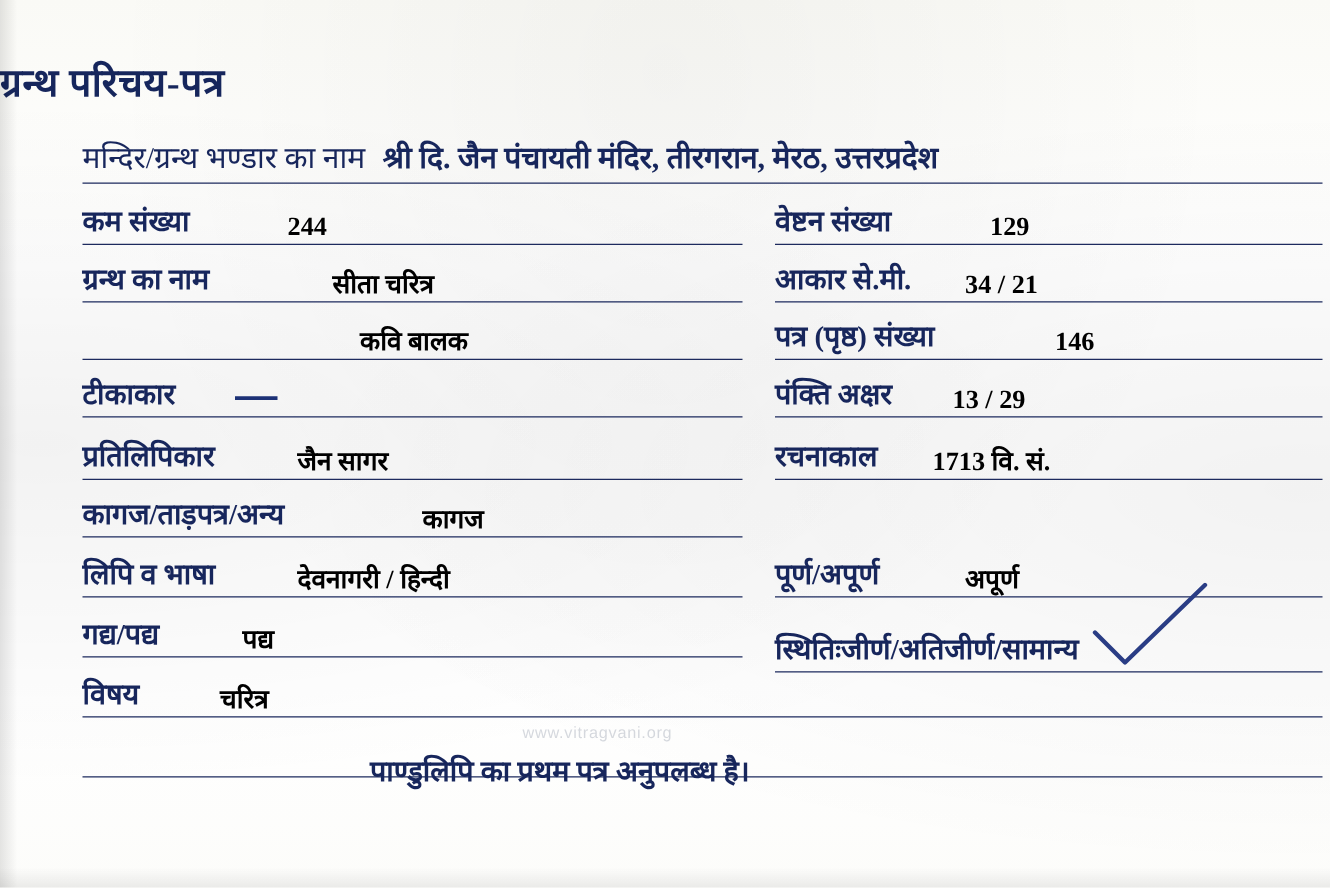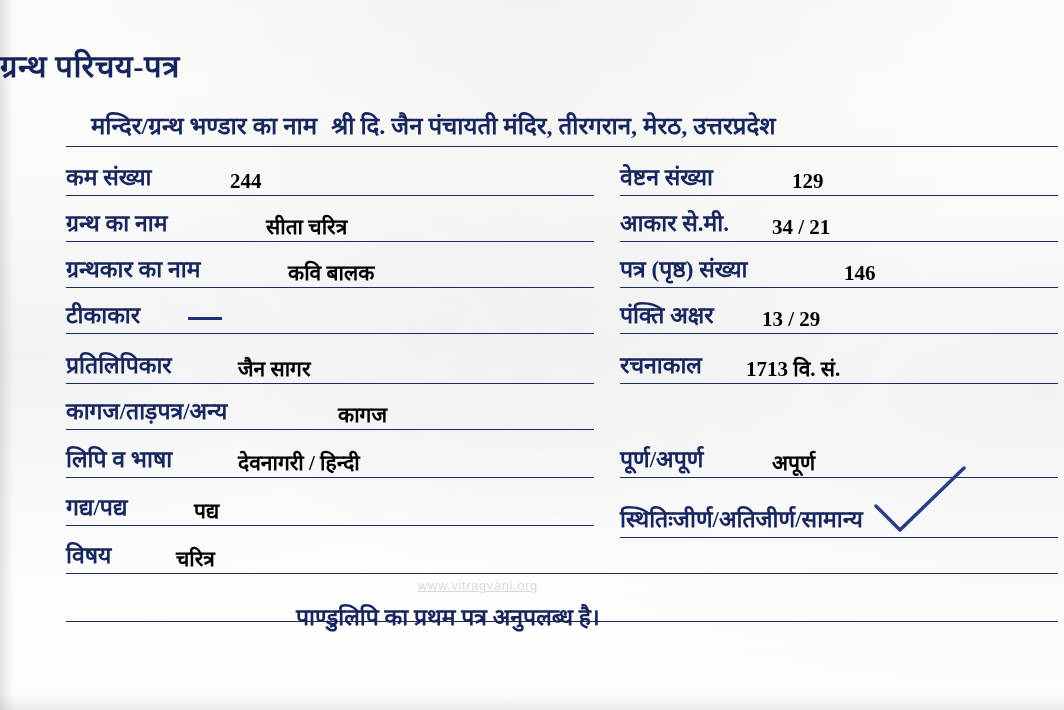--- a/index.html
+++ b/index.html
@@ -48,22 +48,21 @@
     position: absolute;
     top: 108px;
     left: 66px;
     width: 990px;
     font-family: "Liberation Serif", serif;
     font-size: 24px;
     color: #17265c;
     white-space: nowrap;
   }
   .temple-line .lbl {
-    font-weight: bold;
-    margin-left: 25px;
+    font-weight: normal;
   }
   .temple-line .val {
     font-weight: bold;
     margin-left: 8px;
   }
   .underline-long {
     position: absolute;
     left: 66px;
     top: 146px;
     width: 992px;
@@ -119,21 +118,20 @@
     pointer-events: none;
   }
   .watermark {
     position: absolute;
     left: 418px;
     top: 578px;
     font-family: "Liberation Sans", sans-serif;
     font-size: 13px;
     color: rgba(120,130,150,0.30);
     letter-spacing: 0.6px;
-    text-decoration: underline;
   }
   .note {
     position: absolute;
     left: 296px;
     top: 600px;
     font-family: "Liberation Serif", serif;
     font-size: 23px;
     font-weight: bold;
     color: #17265c;
     white-space: nowrap;
@@ -170,21 +168,20 @@
     <span class="rule" style="width:528px;"></span>
   </div>
 
   <div class="row leftcol" style="top:206px;">
     <span class="lbl">ग्रन्थ का नाम</span>
     <span class="val" style="left:200px;">सीता चरित्र</span>
     <span class="rule" style="width:528px;"></span>
   </div>
 
   <div class="row leftcol" style="top:252px;">
-    <span class="lbl">ग्रन्थकार का नाम</span>
     <span class="val" style="left:222px;">कवि बालक</span>
     <span class="rule" style="width:528px;"></span>
   </div>
 
   <div class="row leftcol" style="top:298px;">
     <span class="lbl">टीकाकार</span>
     <span class="strike-dash" style="left:122px;"></span>
     <span class="rule" style="width:528px;"></span>
   </div>
 

